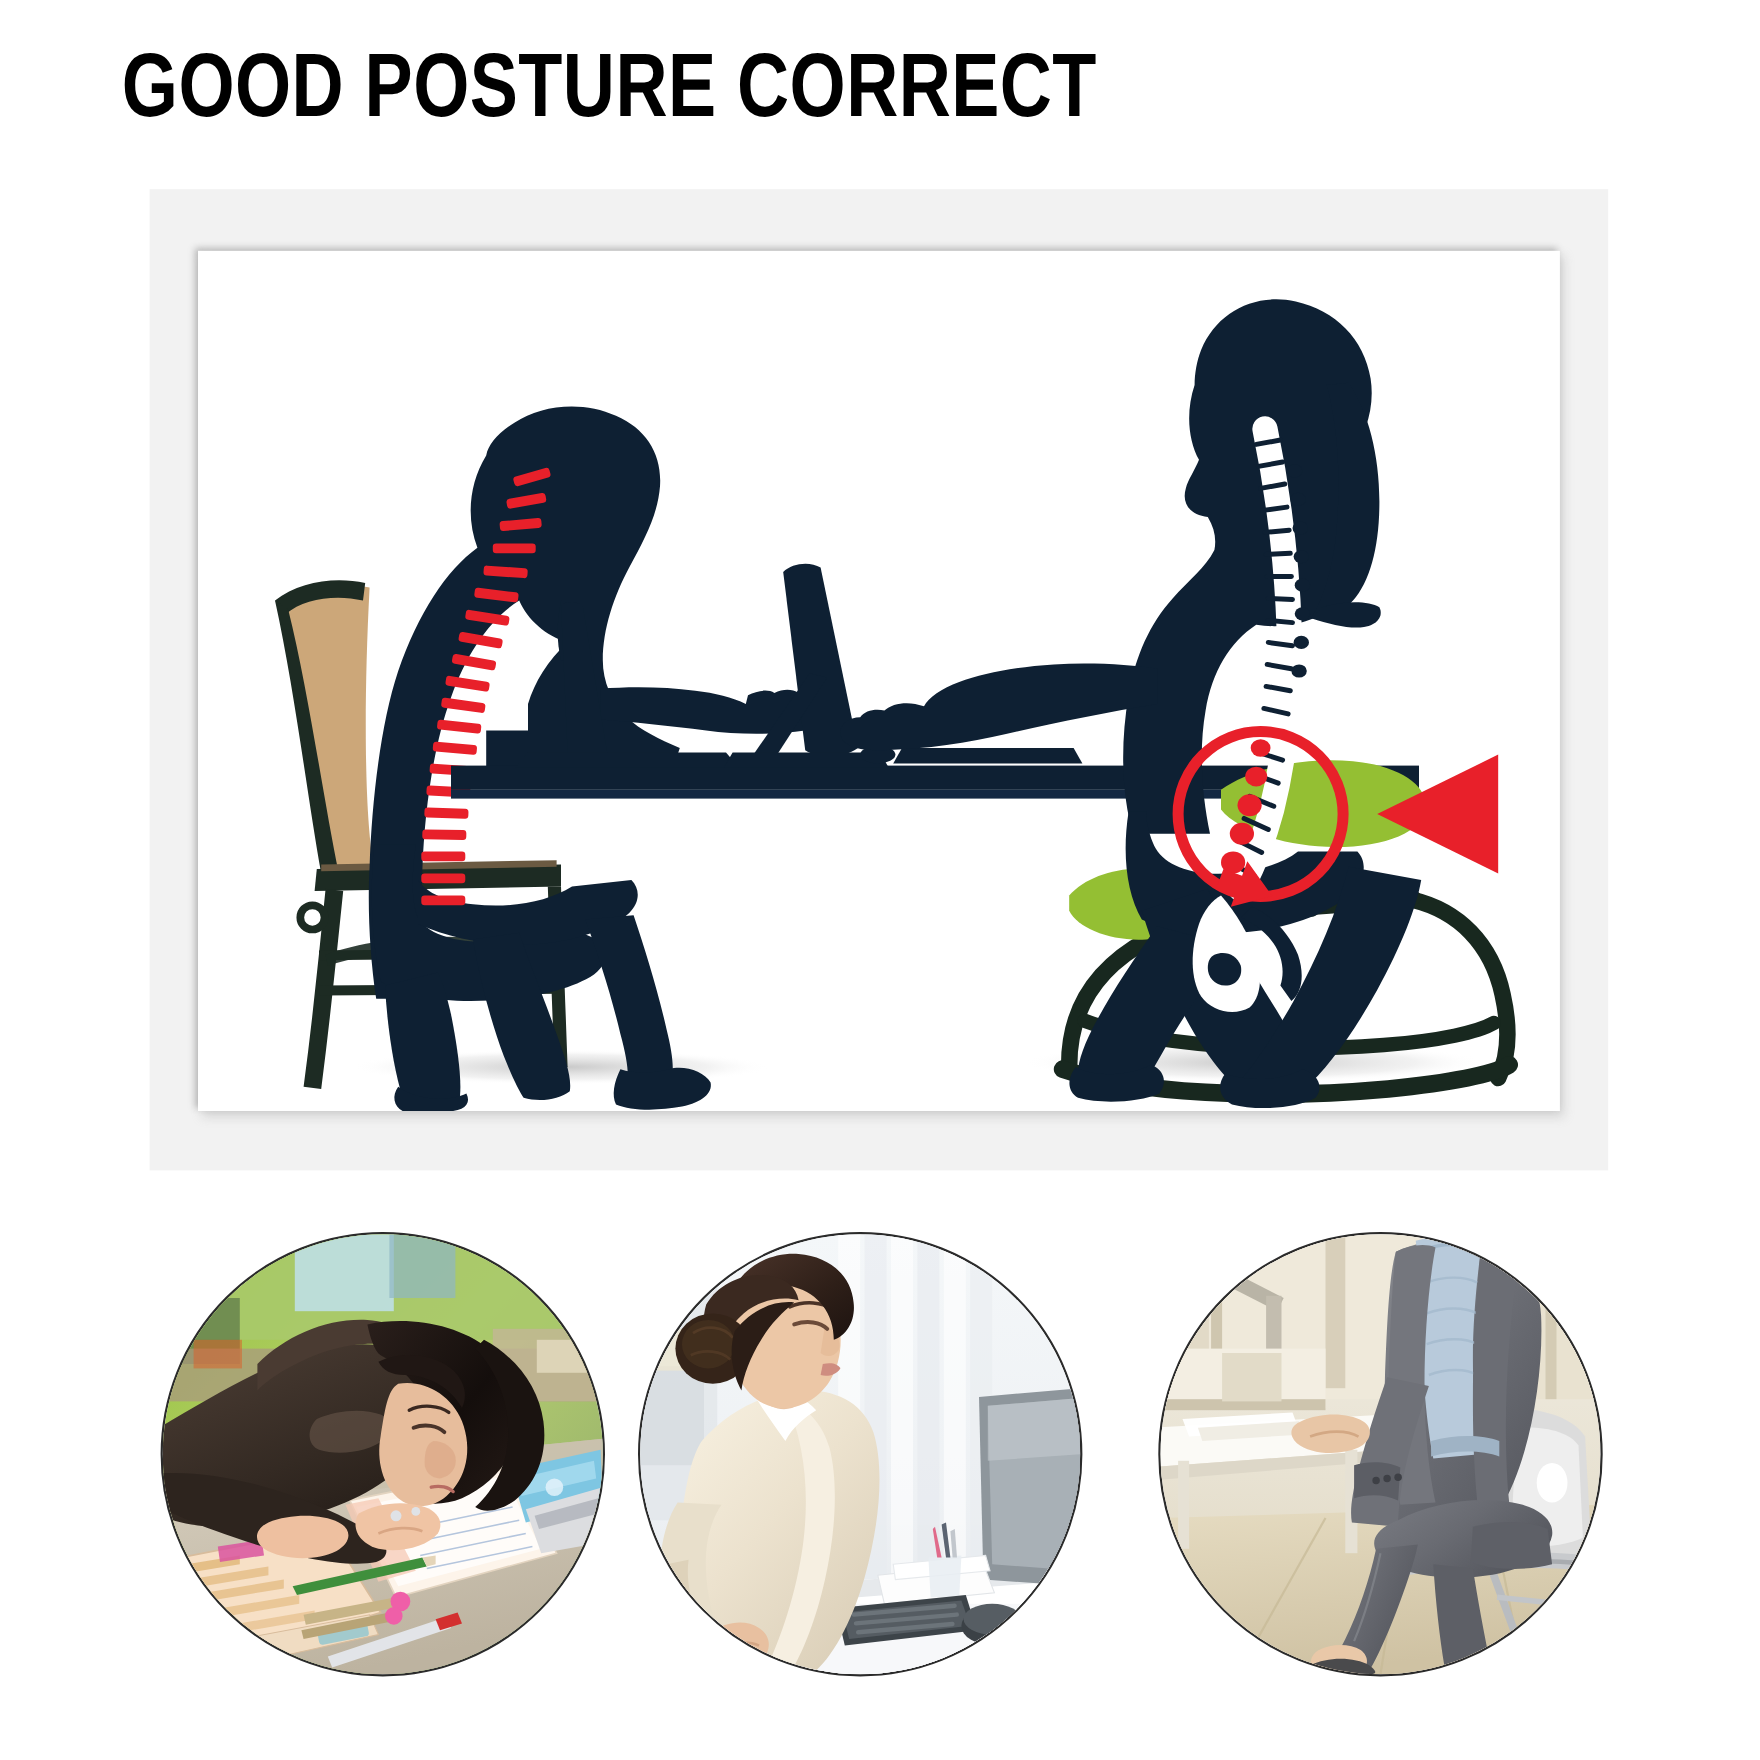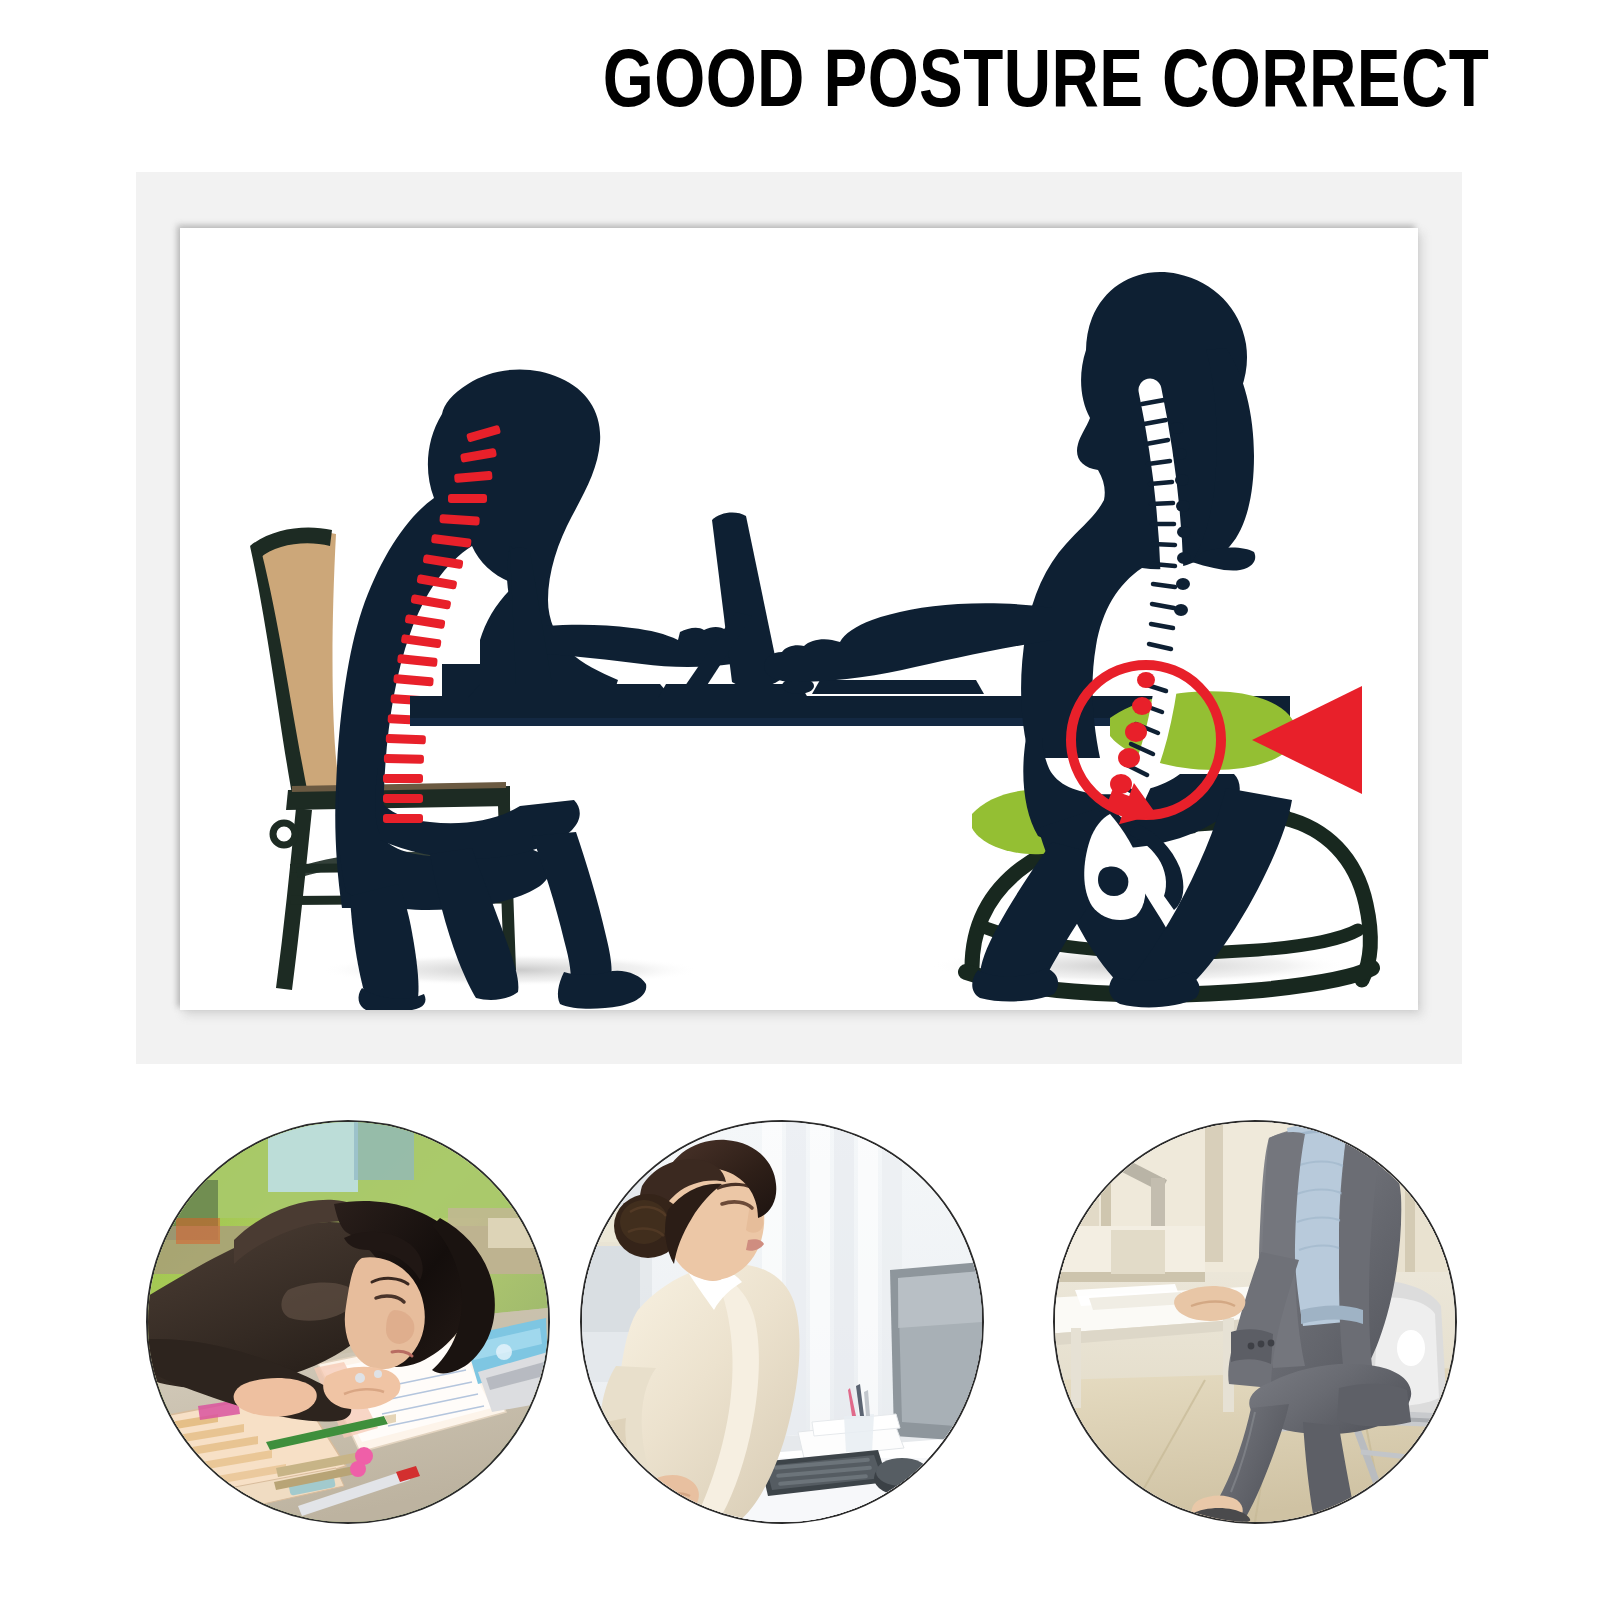--- a/index.html
+++ b/index.html
@@ -17,21 +17,21 @@
 
   
   #title-bar {
     position: absolute;
     left: 0;
     top: 0;
     width: 1600px;
     height: 150px;
     display: flex;
     align-items: center;
-    justify-content: flex-end;
+    justify-content: flex-start;
   }
   #page-title {
     font-family: "Liberation Sans", sans-serif;
     font-weight: bold;
     font-size: 82px;
     line-height: 1;
     letter-spacing: 0.5px;
     color: #000000;
     transform: scaleX(0.80);
     transform-origin: center center;

